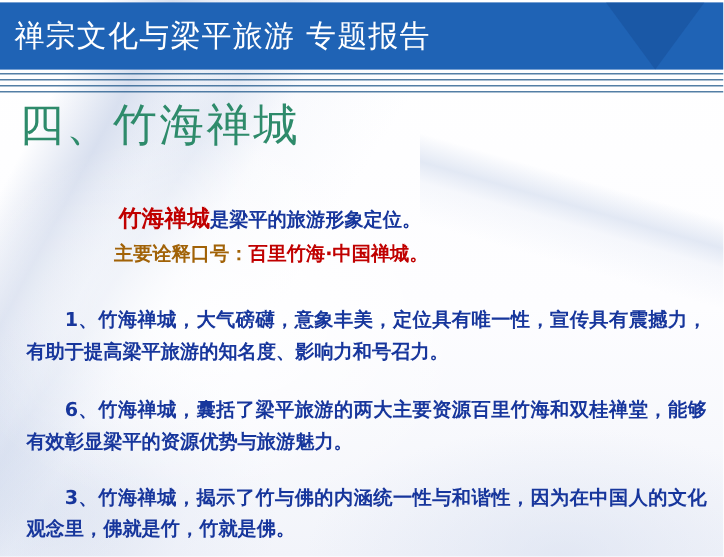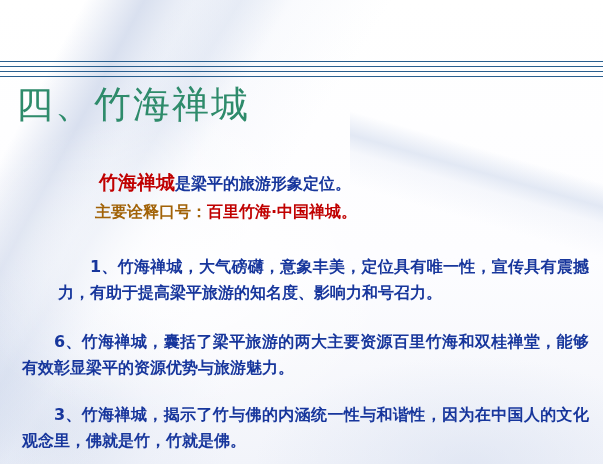--- a/index.html
+++ b/index.html
@@ -200,37 +200,41 @@
     right: 14px;
     color: #17369c;
     font-weight: bold;
     font-size: 16px;
     line-height: 1.62;
     text-indent: 2em;
     text-align: justify;
     text-justify: inter-ideograph;
     font-family: "DejaVu Sans", "Liberation Sans", sans-serif;
   }
-  .para.p1 { top: 104px; margin-left: 36px; }
+  .para.p1 { top: 104px; }
   .para.p2 { top: 179px; }
   .para.p3 { top: 252px; }
 </style>
 </head>
 <body>
 
 <div class="slide">
 
   <div class="bg-layer bg-base"></div>
   <div class="bg-layer bg-corner-bl"></div>
   <div class="bg-layer bg-corner-br"></div>
   <div class="bg-layer bg-diag-left"></div>
   <div class="bg-layer bg-diag-left2"></div>
   <div class="bg-layer bg-diag-right"></div>
   <div class="bg-layer bg-soft-mid"></div>
 
+  <div class="header-bar">
+    <div class="header-triangle"></div>
+    <div class="header-title">禅宗文化与梁平旅游  专题报告</div>
+  </div>
 
   <div class="rules">
     <div class="rule r1"></div>
     <div class="rule r2"></div>
     <div class="rule r3"></div>
     <div class="rule r4"></div>
   </div>
 
   <div class="section-heading">四、竹海禅城</div>
 

